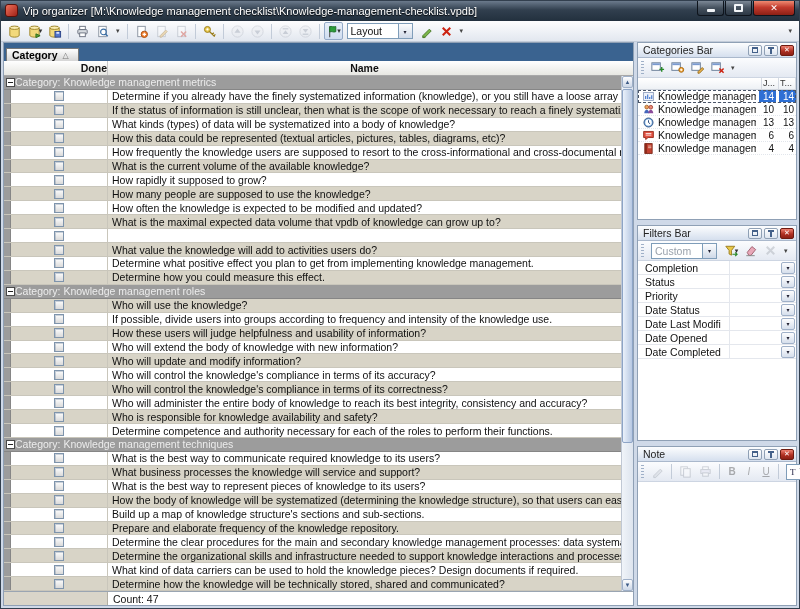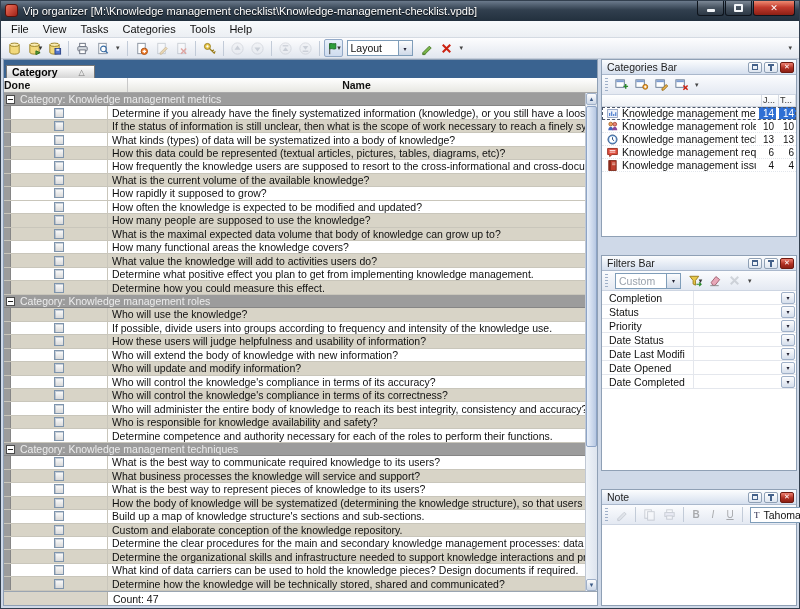--- a/index.html
+++ b/index.html
@@ -33,48 +33,48 @@
 .tbgrip{width:3px;height:14px;margin-right:3px;background:repeating-linear-gradient(#9fb0c8 0 1px,transparent 1px 3px);flex:none}
 .combo{display:inline-flex;align-items:center;height:16px;background:#fff;border:1px solid #7f9db9;margin:0 3px;flex:none}
 .combo-ic{font-size:9px;padding:0 1px 0 3px;color:#224;font-family:"Liberation Serif",serif}
 .combo-t{min-width:50px;padding:0 3px;font-size:10.5px;color:#111}
 .combo-t.muted{color:#9aa2ac}
 .combo-btn{width:14px;align-self:stretch;display:flex;align-items:center;justify-content:center;font-size:6px;color:#223;background:linear-gradient(#fdfdfe,#cfd9e8);border-left:1px solid #7f9db9}
 
 .content{flex:1;display:flex;min-height:0;padding:0 2px 2px;gap:0}
 .main{flex:1;display:flex;flex-direction:column;min-width:0;border:1px solid #8fa0b5;background:#fff}
 .groupband{height:18px;flex:none;background:var(--group-band-blue,#3a6390);padding:2px 0 0 2px}
-.groupbtn{display:inline-flex;align-items:center;height:15px;padding:0 9px 0 5px;background:linear-gradient(#ffffff,#d2d2d2);border:1px solid #787878;font-weight:bold;font-size:10.5px;gap:21px;color:#000}
+.groupbtn{display:inline-flex;align-items:center;height:15px;padding:0 9px 0 5px;background:linear-gradient(#ffffff,#d2d2d2);border:1px solid #787878;font-weight:bold;font-size:10.5px;gap:5px;color:#000}
 .sortind{font-size:8px;color:#777;font-weight:normal}
 .colheads{height:15px;flex:none;display:flex;background:linear-gradient(#ffffff,#e7e7e2);border-bottom:1px solid #a8a8a8;font-weight:bold;font-size:10.5px;color:#111}
-.ch-done{width:124px;text-align:left;border-right:1px solid #c9c9c9;line-height:14px;flex:none}
+.ch-done{width:104px;text-align:right;border-right:1px solid #c9c9c9;line-height:14px;flex:none}
 .ch-name{flex:1;text-align:center;line-height:14px;margin-right:12px}
 .rows{flex:1;position:relative;min-height:0;background:#fff}
 #rowlist{position:absolute;left:0;right:12px;top:0;bottom:0;display:flex;flex-direction:column}
-.cat-row{flex:1 1 0;min-height:0;background:var(--group-row-gray,#9c9c9c);display:flex;align-items:center;color:#ececec;font-size:10.5px;border-bottom:1px solid #868686;gap:5px;padding-left:2px;white-space:nowrap;overflow:hidden}
+.cat-row{flex:1 1 0;min-height:0;background:var(--group-row-gray,#9c9c9c);display:flex;align-items:center;color:#ececec;font-size:10.5px;border-bottom:1px solid #868686;padding-left:2px;white-space:nowrap;overflow:hidden}
 .collapse{width:9px;height:9px;background:#fff;border:1px solid #4a4a4a;position:relative;flex:none}
 .collapse::after{content:"";position:absolute;left:1px;right:1px;top:3px;height:1px;background:#222}
 .task-row{flex:1 1 0;min-height:0;display:flex;align-items:stretch;font-size:10.5px;border-bottom:1px solid #c9c6bb}
 .rw{background:#fff}
 .rt{background:var(--row-alt-tan,#d8d4c7)}
 .gutter{width:7px;background:var(--group-row-gray,#9c9c9c);border-right:1px solid #868686;flex:none}
 .done-cell{width:97px;border-right:1px solid #c9c6bb;display:flex;align-items:center;justify-content:center;flex:none}
 .cb{width:10px;height:10px;border:1px solid #7e94ac;background:linear-gradient(#fdfdfd,#dadada);box-shadow:inset 1px 1px 0 rgba(110,130,155,.35);flex:none}
 .name-cell{flex:1;display:flex;align-items:center;padding-left:4px;white-space:nowrap;overflow:hidden;color:#101010}
 .lfooter{height:14px;flex:none;display:flex;border-top:1px solid #9aa5b2;background:#fff;font-size:10.5px}
 .fcell{width:104px;background:#d9d5c9;border-right:1px solid #b3afa3;flex:none}
 .fcount{flex:1;display:flex;align-items:center;padding-left:5px;color:#111}
 
 .vscroll{position:absolute;right:0;top:0;bottom:0;width:12px;background:linear-gradient(90deg,#f0f4f9,#dde4ee);border-left:1px solid #c0c8d4;display:flex;flex-direction:column}
 .sbtn{height:12px;flex:none;display:flex;align-items:center;justify-content:center;font-size:6px;color:#3c5a86;background:linear-gradient(#fdfdfe,#ccd7e7);border:1px solid #9fb0c8;border-radius:2px}
 .strack{flex:1;position:relative}
 .sthumb{position:absolute;left:0;right:0;top:1px;height:72%;background:linear-gradient(90deg,#eaf1fb,#b7c8e2);border:1px solid #8da4c6;border-radius:2px}
 .splitter{width:3px;flex:none}
 
-.sidebar{width:196px;flex:none;display:flex;flex-direction:column;gap:18px;min-height:0}
+.sidebar{width:160px;flex:none;display:flex;flex-direction:column;gap:5px;min-height:0}
 .panel{display:flex;flex-direction:column;border:1px solid #8fa0b5;background:#fff;min-height:0}
 .p-cats{height:178px;flex:none}
 .p-filters{height:216px;flex:none}
 .p-note{flex:1}
 .phead{height:15px;flex:none;background:linear-gradient(#fcfdfe,#d5dfee);border-bottom:1px solid #aab8cc;display:flex;align-items:center;padding:0 2px 0 5px;font-size:10.5px;color:#222}
 .ptitle{flex:1;white-space:nowrap;overflow:hidden}
 .pbtns{display:flex;gap:2px;flex:none}
 .pb{width:14px;height:11px;border:1px solid #8fa0b5;border-radius:2px;background:linear-gradient(#ffffff,#dde5f0);display:flex;align-items:center;justify-content:center}
 .pb-close{background:linear-gradient(#ee8070,#b03022 55%,#8c2015);color:#fff;font-size:7px;font-weight:bold;border-color:#6e1a10}
 .g-rest{width:6px;height:6px;border:1px solid #44618a;border-top-width:2px}
@@ -112,28 +112,20 @@
       <span class="wb wb-min">
           <span class="g-min"></span>
         </span>
       <span class="wb wb-max">
           <span class="g-max"></span>
         </span>
       <span class="wb wb-close">✕</span>
     </span>
   </div>
 
-  <div class="menubar" id="menubar">
-      <span class="menu-item">File</span>
-      <span class="menu-item">View</span>
-      <span class="menu-item">Tasks</span>
-      <span class="menu-item">Categories</span>
-      <span class="menu-item">Tools</span>
-      <span class="menu-item">Help</span>
-    </div>
 
   <div class="toolbar" id="maintoolbar">
       <span class="tbbtn">
         <svg viewBox="0 0 16 16" width="15" height="15">
           <path d="M3 4v8c0 1.2 2.2 2 5 2s5-.8 5-2V4" fill="#f2d97c" stroke="#9c8328"></path>
           <ellipse cx="8" cy="4" rx="5" ry="1.8" fill="#faecb2" stroke="#9c8328"></ellipse>
         </svg>
       </span>
       <span class="tbbtn">
         <svg viewBox="0 0 16 16" width="15" height="15">
@@ -311,47 +303,46 @@
               </span>
               <span class="name-cell">What is the current volume of the available knowledge?</span>
             </div>
             <div class="task-row rw">
               <span class="gutter"></span>
               <span class="done-cell">
                 <span class="cb"></span>
               </span>
               <span class="name-cell">How rapidly it supposed to grow?</span>
             </div>
+            <div class="task-row rt">
+              <span class="gutter"></span>
+              <span class="done-cell">
+                <span class="cb"></span>
+              </span>
+              <span class="name-cell">How many people are supposed to use the knowledge?</span>
+            </div>
             <div class="task-row rw">
               <span class="gutter"></span>
               <span class="done-cell">
                 <span class="cb"></span>
               </span>
               <span class="name-cell">How often the knowledge is expected to be modified and updated?</span>
             </div>
             <div class="task-row rt">
               <span class="gutter"></span>
               <span class="done-cell">
                 <span class="cb"></span>
               </span>
-              <span class="name-cell">How many people are supposed to use the knowledge?</span>
-            </div>
-            <div class="task-row rt">
-              <span class="gutter"></span>
-              <span class="done-cell">
-                <span class="cb"></span>
-              </span>
-              <span class="name-cell">What is the maximal expected data volume that body of knowledge can grow up to?</span>
-            </div>
-            <div class="task-row rw">
-              <span class="gutter"></span>
-              <span class="done-cell">
-                <span class="cb"></span>
-              </span>
-              <span class="name-cell">How many functional areas the knowledge covers?</span>
+              <span class="name-cell">What is the maximal expected data volume that vpdb of knowledge can grow up to?</span>
+            </div>
+            <div class="task-row rw">
+              <span class="gutter"></span>
+              <span class="done-cell">
+                <span class="cb"></span>
+              </span>
             </div>
             <div class="task-row rt">
               <span class="gutter"></span>
               <span class="done-cell">
                 <span class="cb"></span>
               </span>
               <span class="name-cell">What value the knowledge will add to activities users do?</span>
             </div>
             <div class="task-row rw">
               <span class="gutter"></span>
@@ -478,21 +469,21 @@
               <span class="done-cell">
                 <span class="cb"></span>
               </span>
               <span class="name-cell">Build up a map of knowledge structure's sections and sub-sections.</span>
             </div>
             <div class="task-row rt">
               <span class="gutter"></span>
               <span class="done-cell">
                 <span class="cb"></span>
               </span>
-              <span class="name-cell">Custom and elaborate conception of the knowledge repository.</span>
+              <span class="name-cell">Prepare and elaborate frequency of the knowledge repository.</span>
             </div>
             <div class="task-row rw">
               <span class="gutter"></span>
               <span class="done-cell">
                 <span class="cb"></span>
               </span>
               <span class="name-cell">Determine the clear procedures for the main and secondary knowledge management processes: data systematization, retrieving, adding, updating,</span>
             </div>
             <div class="task-row rt">
               <span class="gutter"></span>

